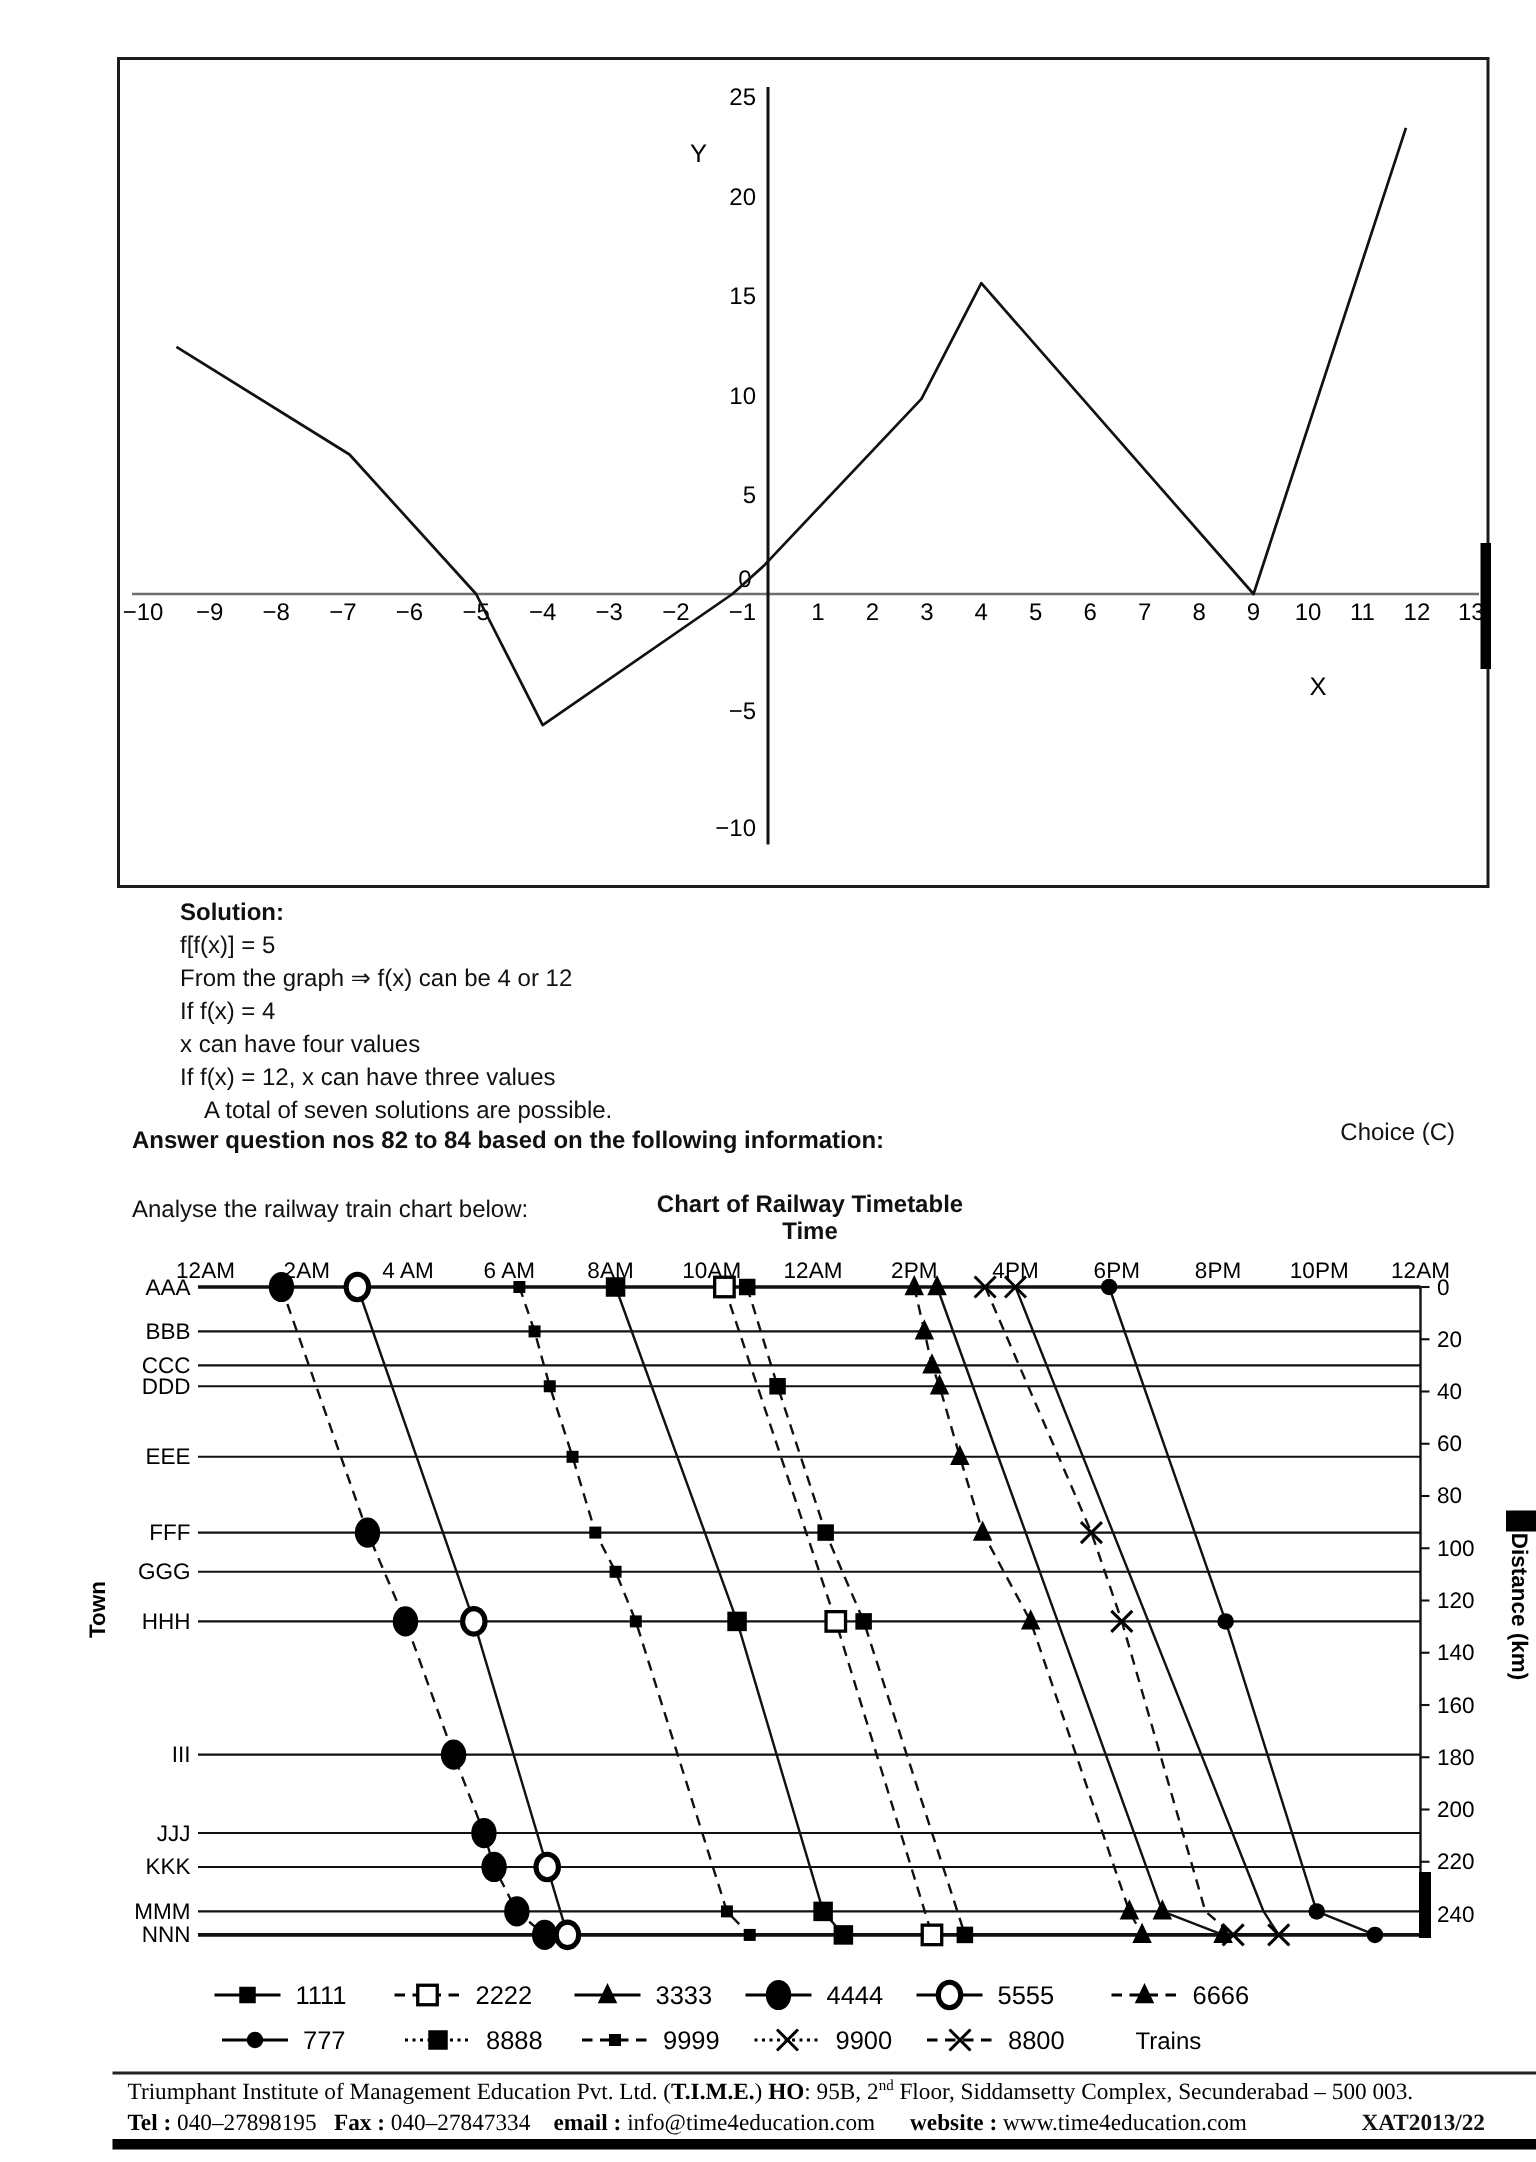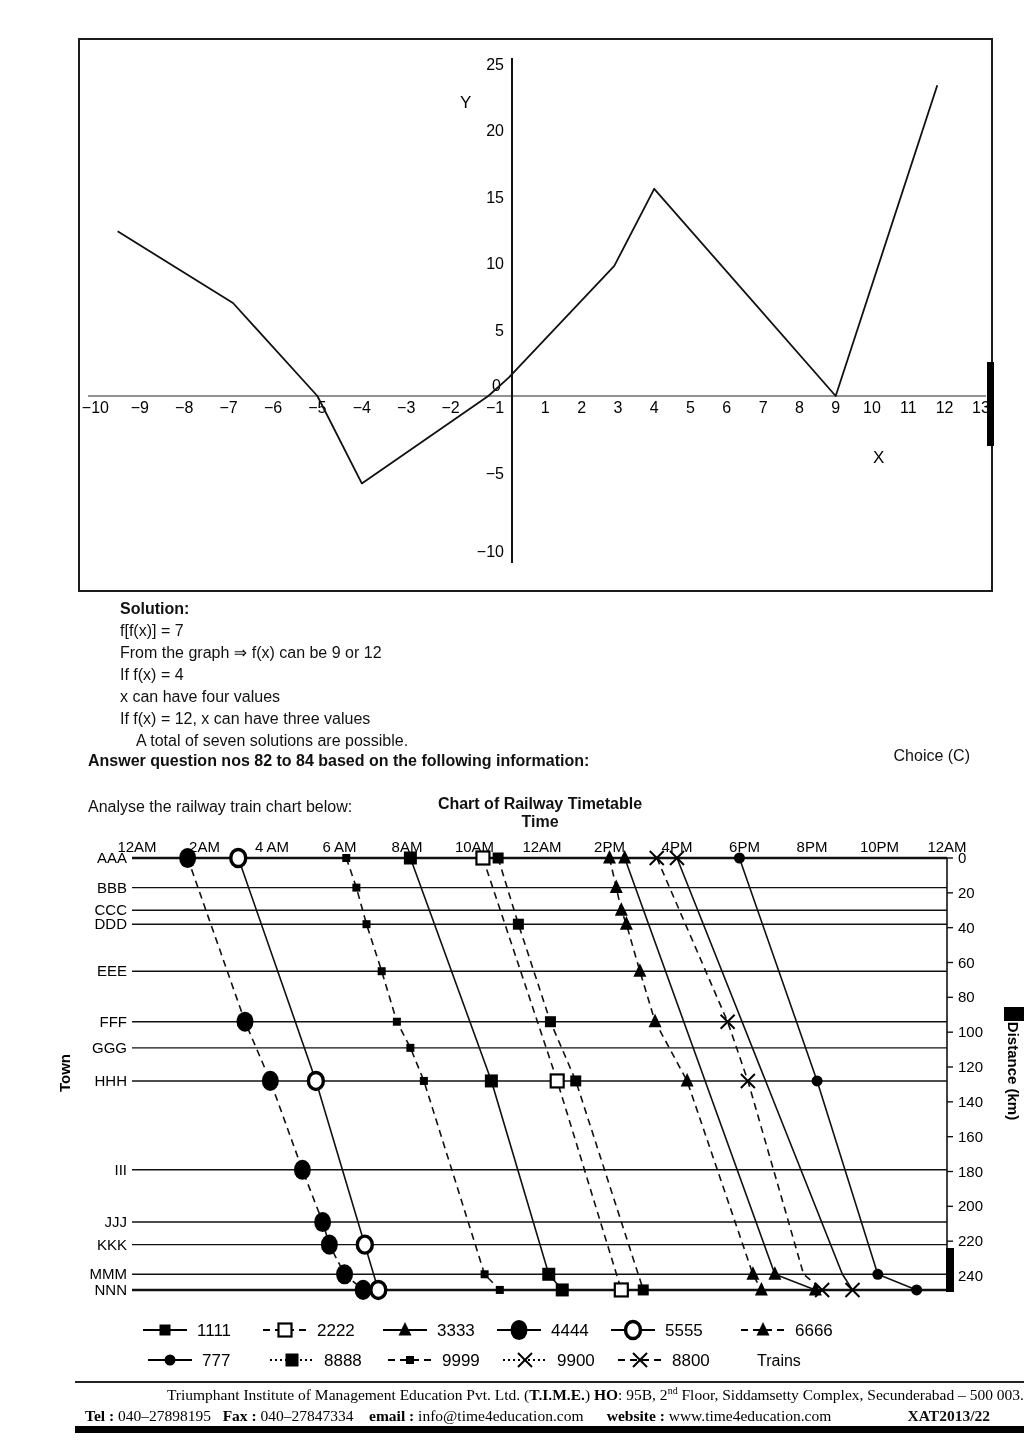--- a/index.html
+++ b/index.html
@@ -69,22 +69,22 @@
       <text x="421" y="351" font-family="&quot;Liberation Sans&quot;,sans-serif" font-size="16" fill="#000" text-anchor="end">0</text>
       <text x="380" y="68" font-family="&quot;Liberation Sans&quot;,sans-serif" font-size="17" fill="#000">Y</text>
       <text x="793" y="423" font-family="&quot;Liberation Sans&quot;,sans-serif" font-size="17" fill="#000">X</text>
       <polyline points="37.6,191.3 153.0,263.0 237.4,356.0 281.8,443.4 408.3,356.0 429.0,337.4 534.3,225.9 574.2,148.8 755.7,356.0 857.3,45.2" fill="none" stroke="#111" stroke-width="1.8" stroke-linejoin="round"></polyline>
     </svg>
 </div>
 
 <div class="abs artifact" style="left:987px;top:362px;width:7px;height:84px;"></div>
 
 <div class="abs sol-line bold" style="top:599px;">Solution:</div>
-<div class="abs sol-line" style="top:621px;">f[f(x)] = 7</div>
-<div class="abs sol-line" style="top:643px;">From the graph ⇒ f(x) can be 9 or 12</div>
+<div class="abs sol-line" style="top:621px;">f[f(x)] = 5</div>
+<div class="abs sol-line" style="top:643px;">From the graph ⇒ f(x) can be 4 or 12</div>
 <div class="abs sol-line" style="top:665px;">If f(x) = 4</div>
 <div class="abs sol-line" style="top:687px;">x can have four values</div>
 <div class="abs sol-line" style="top:709px;">If f(x) = 12, x can have three values</div>
 <div class="abs sol-line" style="top:731px;margin-left:16px;">A total of seven solutions are possible.</div>
 <div class="abs choice" style="top:731px;">Choice (C)</div>
 <div class="abs note bold" style="top:752px;">Answer question nos 82 to 84 based on the following information:</div>
 <div class="abs note" style="top:798px;">Analyse the railway train chart below:</div>
 
 <div class="abs rw-title" style="top:795px;">Chart of Railway Timetable</div>
 <div class="abs rw-title" style="top:813px;">Time</div>
@@ -266,16 +266,16 @@
     <line x1="618" y1="524" x2="662" y2="524" stroke="#000" stroke-width="2" stroke-dasharray="7,5"></line>
     <line x1="633" y1="517" x2="647" y2="531" stroke="#000" stroke-width="2"></line>
     <line x1="633" y1="531" x2="647" y2="517" stroke="#000" stroke-width="2"></line>
     <text x="672" y="530" font-family="&quot;Liberation Sans&quot;,sans-serif" font-size="17" fill="#000">8800</text>
     <text x="757" y="530" font-family="&quot;Liberation Sans&quot;,sans-serif" font-size="16" fill="#000">Trains</text>
   </svg>
 
 <div class="abs artifact" style="left:1004px;top:1007px;width:20px;height:14px;"></div>
 
 <div class="abs footer-rule"></div>
-<div class="abs footer-line" id="footer-l1" style="top:1385px;text-align:right;"><span>Triumphant Institute of Management Education Pvt. Ltd. (</span><span style="font-weight: bold;">T.I.M.E.</span><span>) </span><span style="font-weight: bold;">HO</span><span>: 95B, 2</span><sup>nd</sup><span> Floor, Siddamsetty Complex, Secunderabad – 500 003.</span></div>
+<div class="abs footer-line" id="footer-l1" style="top:1385px;"><span>Triumphant Institute of Management Education Pvt. Ltd. (</span><span style="font-weight: bold;">T.I.M.E.</span><span>) </span><span style="font-weight: bold;">HO</span><span>: 95B, 2</span><sup>nd</sup><span> Floor, Siddamsetty Complex, Secunderabad – 500 003.</span></div>
 <div class="abs footer-line" id="footer-l2" style="top:1407px;"><span style="font-weight: bold;">Tel : </span><span>040–27898195   </span><span style="font-weight: bold;">Fax : </span><span>040–27847334    </span><span style="font-weight: bold;">email : </span><span>info@time4education.com      </span><span style="font-weight: bold;">website : </span><span>www.time4education.com</span></div>
 <div class="abs footer-code">XAT2013/22</div>
 <div class="abs footer-bar"></div>
 
 </body></html>

